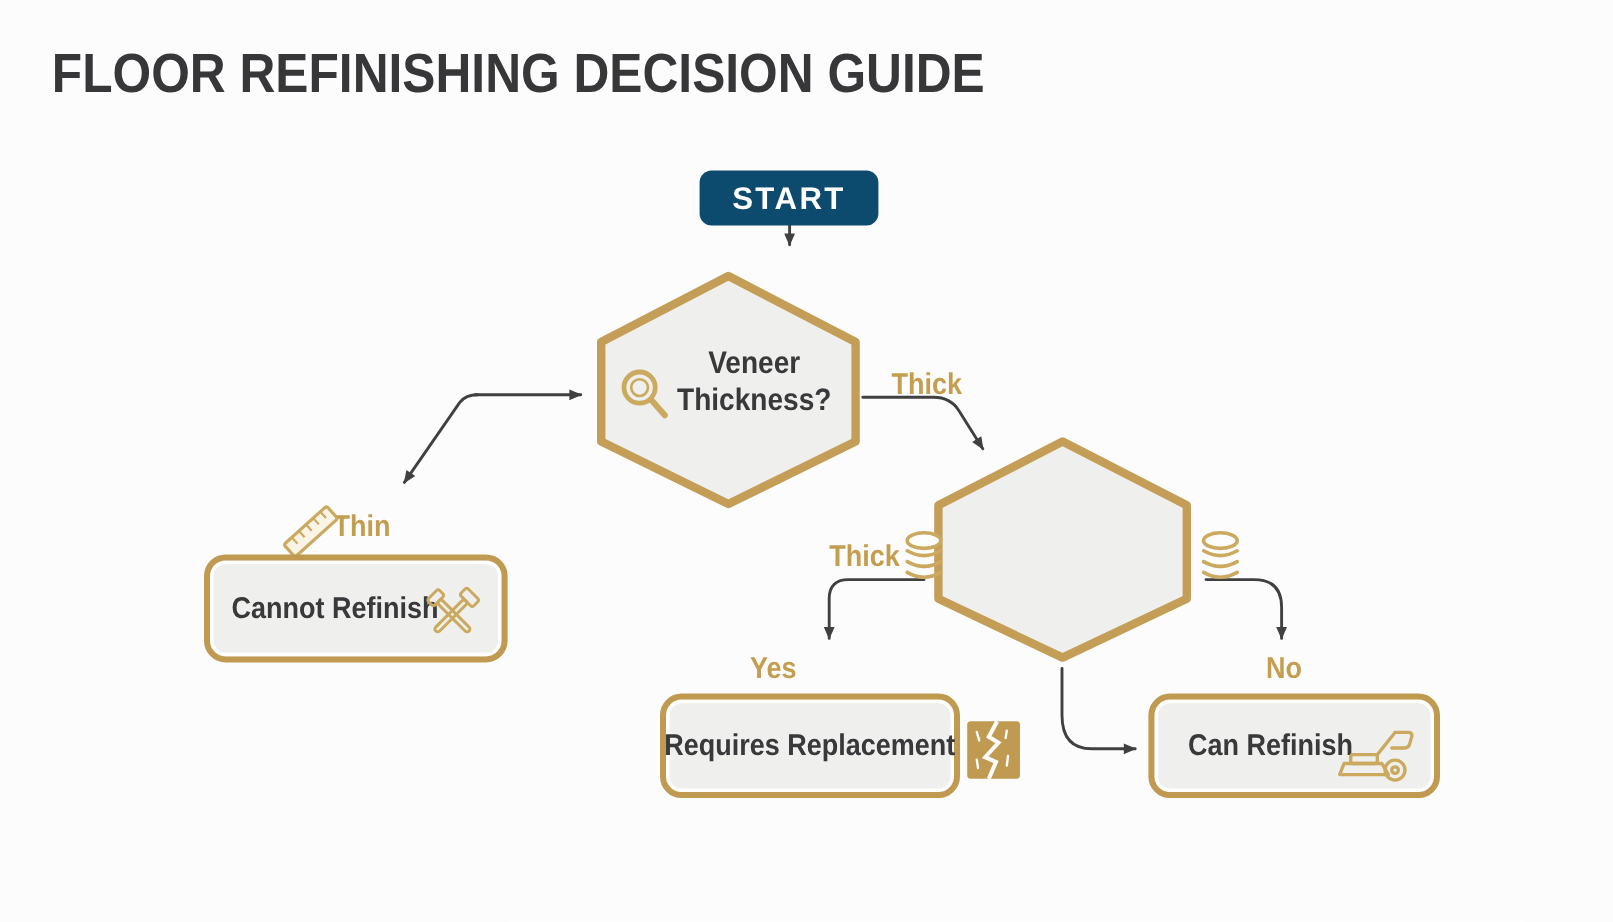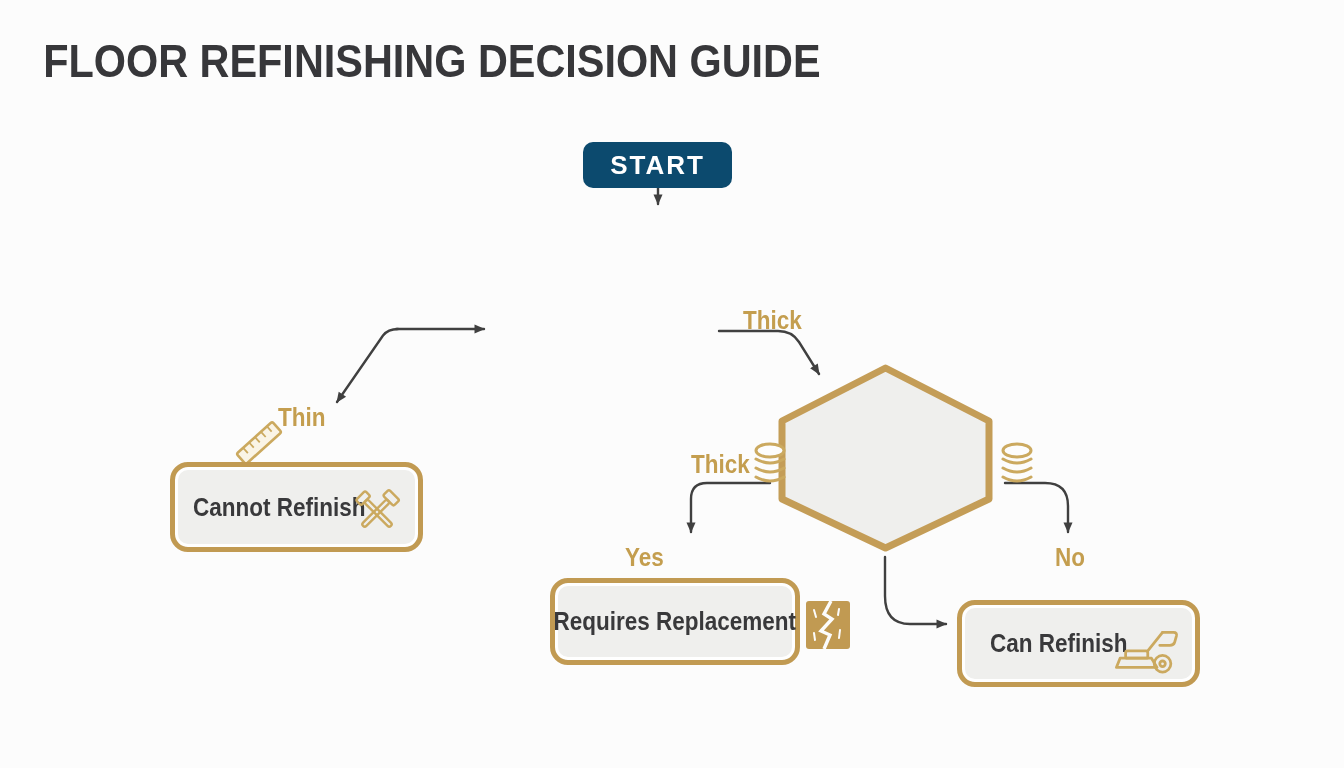--- a/index.html
+++ b/index.html
@@ -115,20 +115,36 @@
       <path d="M770 483 H 707 Q691 483 691 499 V 532" marker-end="url(#arrowhead)"></path>
       <path d="M1005 483 H 1045 Q1068 483 1068 506 V 532" marker-end="url(#arrowhead)"></path>
       <path d="M885 557 V 596 Q885 624 910 624 H 946" marker-end="url(#arrowhead)"></path>
     </g>
   </svg>
 
   <div class="start-node">
     <span class="start-label">START</span>
   </div>
 
+  <div class="hex-node" style="left:497px; top:225px; width:220px; height:200px;">
+    <svg class="hex-shape" width="220" height="200" viewBox="0 0 220 200">
+      <polygon points="110,5 216,60 216,143 110,195 4,143 4,60" fill="#efefed" stroke="#c49d57" stroke-width="7" stroke-linejoin="round"></polygon>
+    </svg>
+    <svg class="icon" style="left:16px; top:80px;" width="48" height="50" viewBox="0 0 48 50">
+      <g fill="none" stroke="#cba95f">
+        <circle cx="20" cy="18" r="13" stroke-width="4"></circle>
+        <circle cx="20" cy="18" r="7" stroke-width="2.2"></circle>
+        <line x1="30" y1="28.5" x2="41" y2="41" stroke-width="5" stroke-linecap="round"></line>
+      </g>
+    </svg>
+    <div class="hex-label" style="left:0; top:62px; width:100%; padding-left:44px; box-sizing:border-box;">
+      <span class="condensed"><span>Veneer</span><br>
+      <span>Thickness?</span></span>
+    </div>
+  </div>
 
   <div class="hex-node" style="left:778px; top:363px; width:215px; height:190px;">
     <svg class="hex-shape" width="215" height="190" viewBox="0 0 215 190">
       <polygon points="107.5,5 211,58 211,136 107.5,185 4,136 4,58" fill="#efefed" stroke="#c49d57" stroke-width="7" stroke-linejoin="round"></polygon>
     </svg>
   </div>
 
   <svg class="icon" style="left:750px; top:440px;" width="40" height="52" viewBox="0 0 40 52">
     <g fill="none" stroke="#cba95f" stroke-width="3" stroke-linecap="round">
       <ellipse cx="20" cy="10.5" rx="14" ry="6.5" fill="#fdfdfd"></ellipse>
@@ -139,21 +155,21 @@
   </svg>
   <svg class="icon" style="left:997px; top:440px;" width="40" height="52" viewBox="0 0 40 52">
     <g fill="none" stroke="#cba95f" stroke-width="3" stroke-linecap="round">
       <ellipse cx="20" cy="10.5" rx="14" ry="6.5" fill="#fdfdfd"></ellipse>
       <path d="M6 19 Q20 27 34 19"></path>
       <path d="M6 28 Q20 36 34 28"></path>
       <path d="M6 37 Q20 45 34 37"></path>
     </g>
   </svg>
 
-  <div class="edge-label" style="left:278px; top:403px;">
+  <div class="edge-label" style="left:278px; top:425px;">
     <span class="condensed-left">Thin</span>
   </div>
   <div class="edge-label" style="left:743px; top:306px;">
     <span class="condensed-left">Thick</span>
   </div>
   <div class="edge-label" style="left:691px; top:450px;">
     <span class="condensed-left">Thick</span>
   </div>
   <div class="edge-label" style="left:625px; top:543px;">
     <span class="condensed-left">Yes</span>
@@ -203,21 +219,21 @@
     <rect x="1" y="1" width="44" height="48" rx="3" fill="#c19a52"></rect>
     <path d="M26 1 L19 14 L27 19 L16 31 L25 35 L19 49" fill="none" stroke="#fcfcfc" stroke-width="3.4"></path>
     <g stroke="#fcfcfc" stroke-width="2" stroke-linecap="round">
       <line x1="9" y1="10" x2="11" y2="17"></line>
       <line x1="9" y1="33" x2="10" y2="40"></line>
       <line x1="34" y1="9" x2="33" y2="15"></line>
       <line x1="35" y1="30" x2="34" y2="38"></line>
     </g>
   </svg>
 
-  <div class="result-box" style="left:957px; top:600px; width:243px; height:87px; padding-left:28px;text-decoration:underline;">
+  <div class="result-box" style="left:957px; top:578px; width:243px; height:87px; padding-left:28px;text-decoration:underline;">
     <span class="box-label">
       <span class="condensed-left">Can Refinish</span>
     </span>
     <svg class="icon" style="right:14px; left:auto; top:18px; position:absolute;" width="72" height="52" viewBox="0 0 78 56">
       <g fill="none" stroke="#cba95f" stroke-width="3" stroke-linejoin="round" stroke-linecap="round">
         <path d="M8 48 L12 38 H46 L52 48 Z"></path>
         <rect x="18" y="30" width="24" height="8" rx="2"></rect>
         <circle cx="58" cy="44" r="9"></circle>
         <circle cx="58" cy="44" r="3"></circle>
         <path d="M42 30 L58 10"></path>

